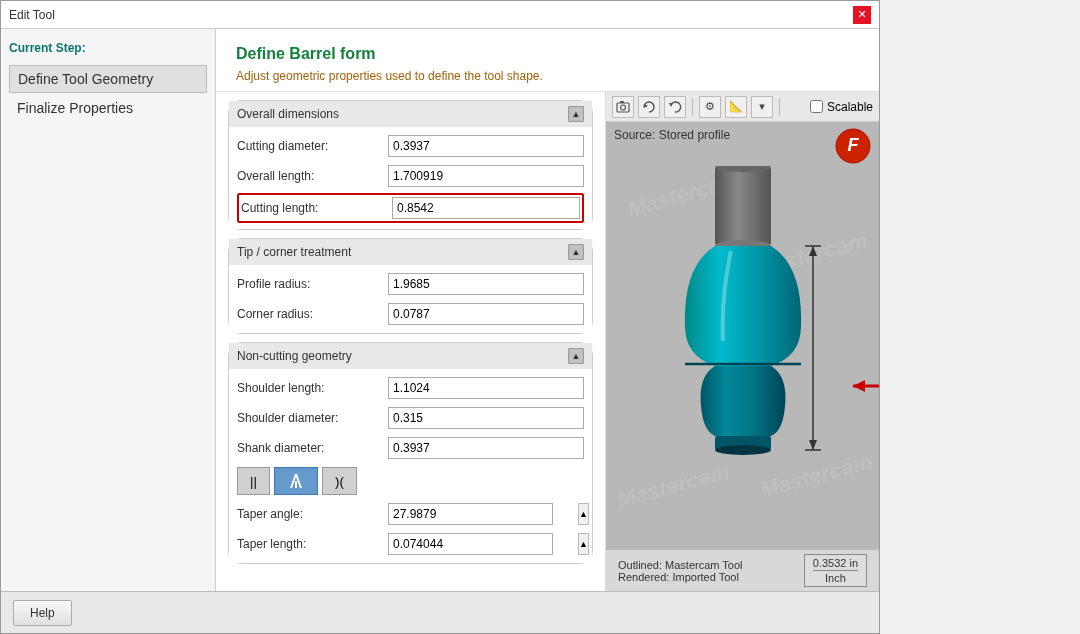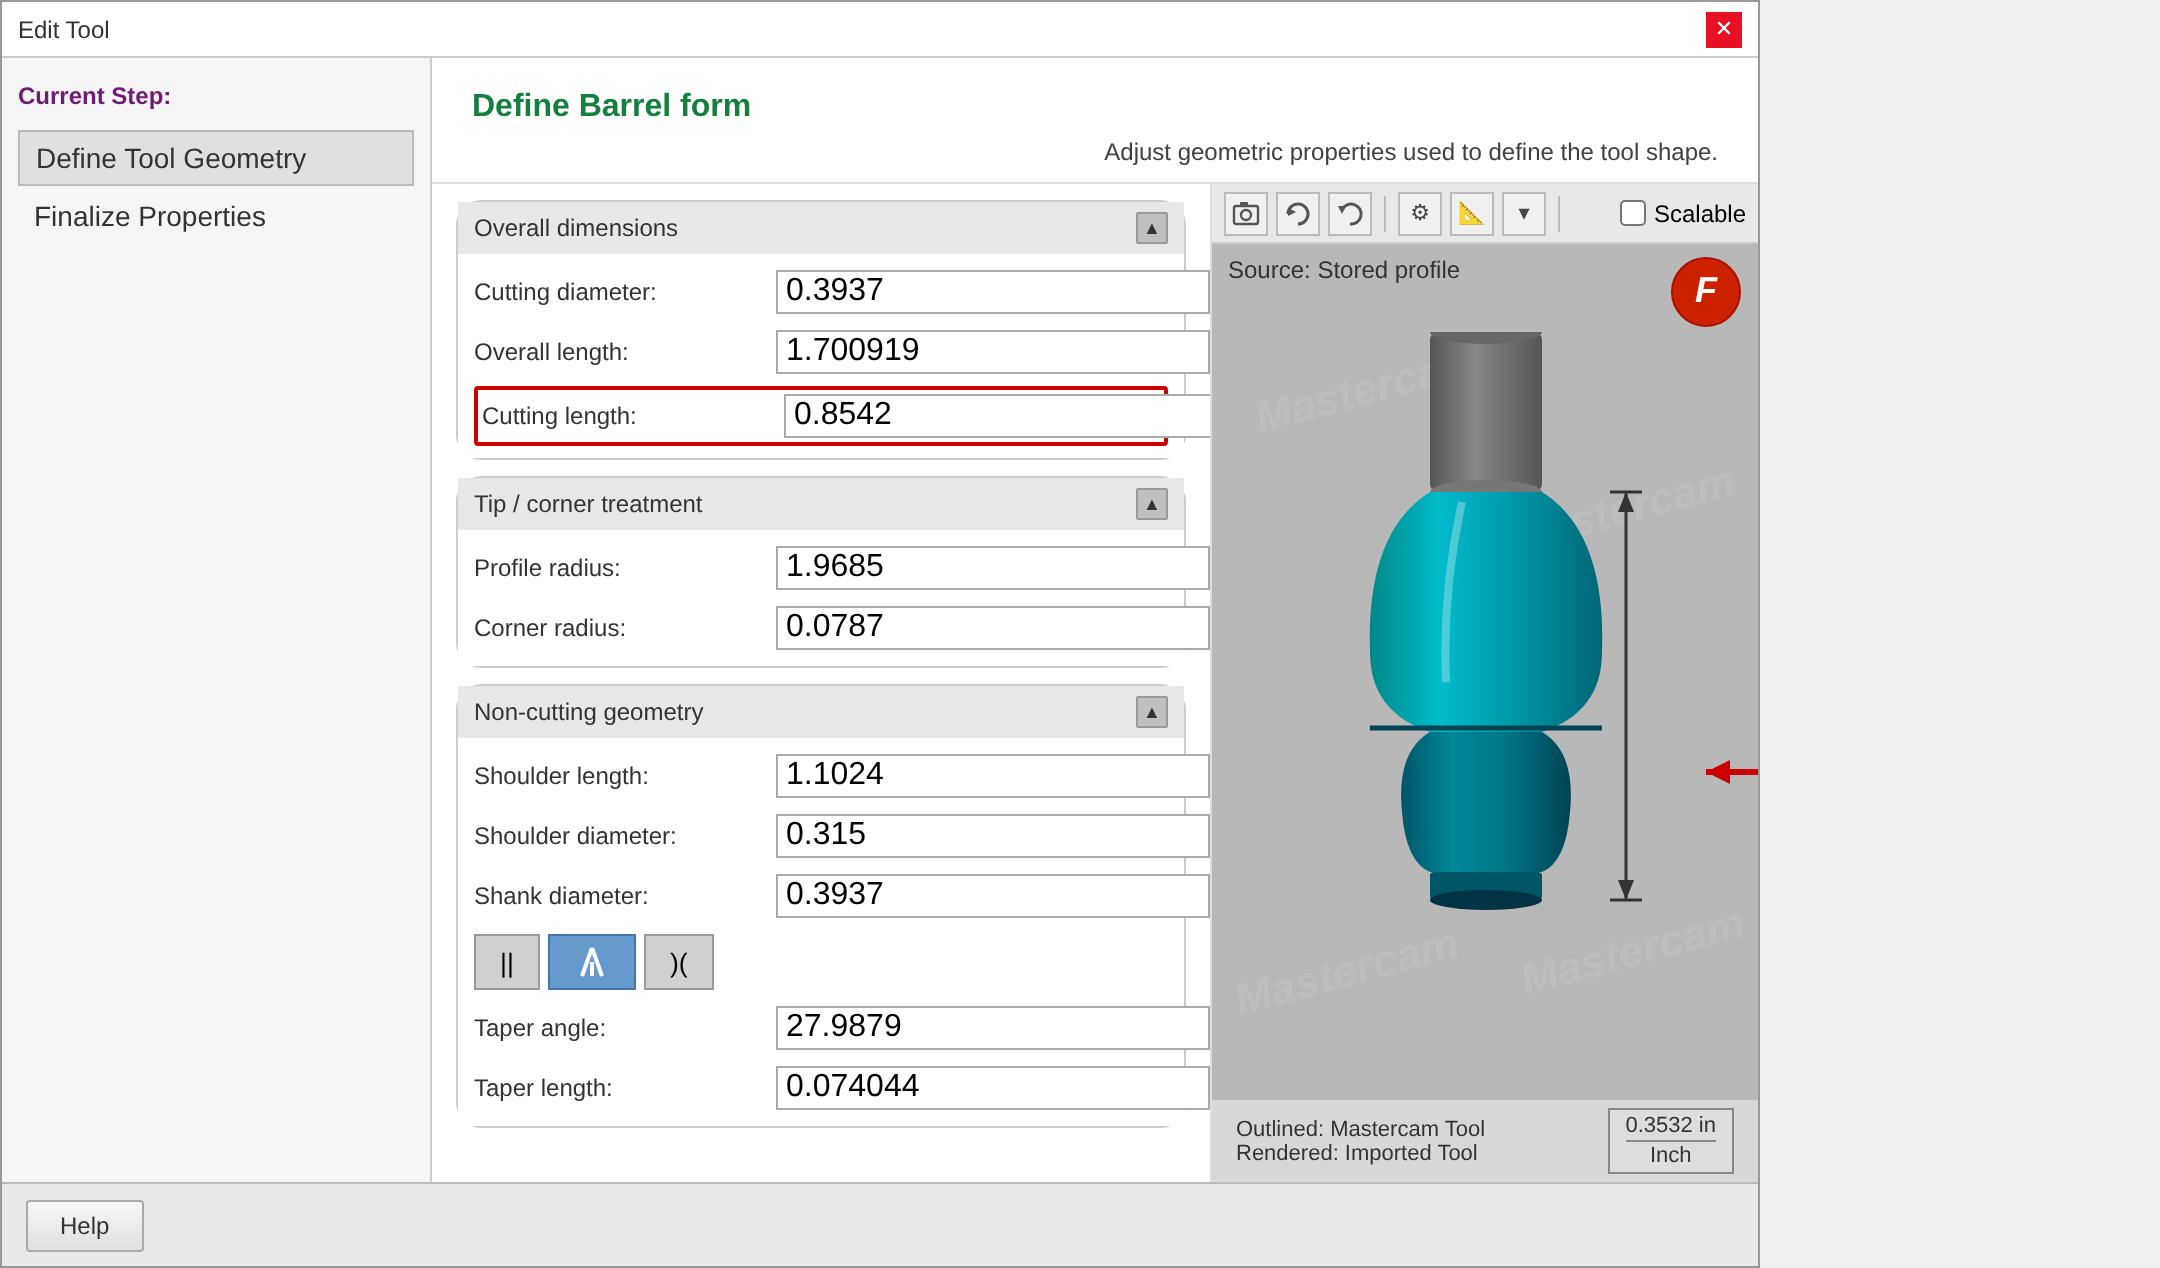--- a/index.html
+++ b/index.html
@@ -60,21 +60,21 @@
       width: 215px;
       background: #f5f5f5;
       border-right: 1px solid #ccc;
       padding: 12px 8px;
       flex-shrink: 0;
     }
 
     .sidebar-title {
       font-weight: bold;
       font-size: 12px;
-      color: #701a75;
+      color: #0f766e;
       margin-bottom: 10px;
     }
 
     .sidebar-item {
       padding: 5px 8px;
       font-size: 14px;
       color: #333;
       cursor: pointer;
       margin-bottom: 2px;
     }
@@ -99,22 +99,21 @@
 
     .main-title {
       font-size: 16px;
       font-weight: bold;
       color: #15803d;
       margin-bottom: 6px;
     }
 
     .main-subtitle {
       font-size: 12px;
-      color: #404040;
-      text-align: right;
+      color: #a16207;
     }
 
     .content-area {
       display: flex;
       flex: 1;
       overflow: hidden;
     }
 
     .form-panel {
       width: 390px;
@@ -178,21 +177,21 @@
       font-size: 12px;
       color: #333;
       flex-shrink: 0;
     }
 
     .form-input {
       flex: 1;
       height: 22px;
       border: 1px solid #aaa;
       padding: 0 4px;
-      font-size: 16px;
+      font-size: 12px;
       background: #fff;
       outline: none;
     }
 
     .preview-panel {
       flex: 1;
       background: #c8c8c8;
       position: relative;
       display: flex;
       flex-direction: column;

